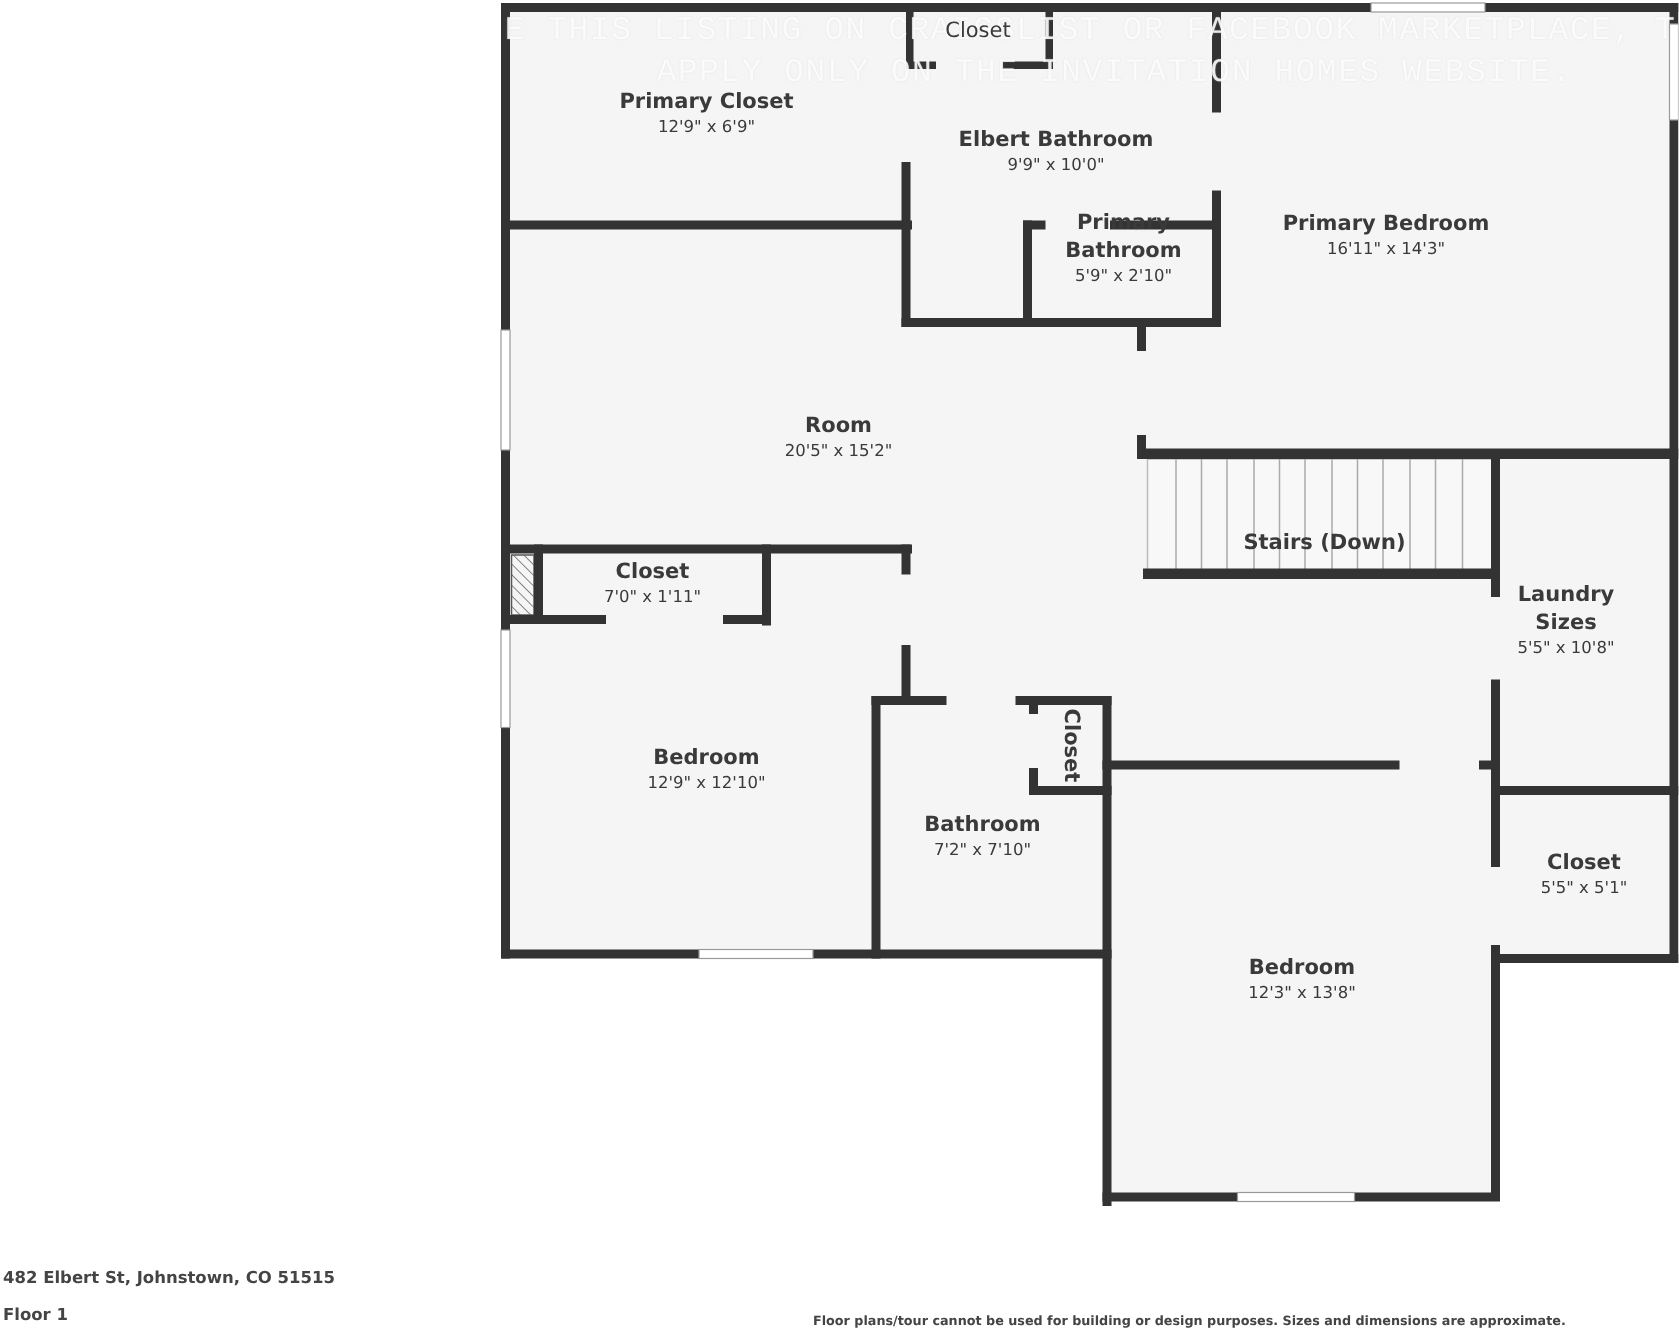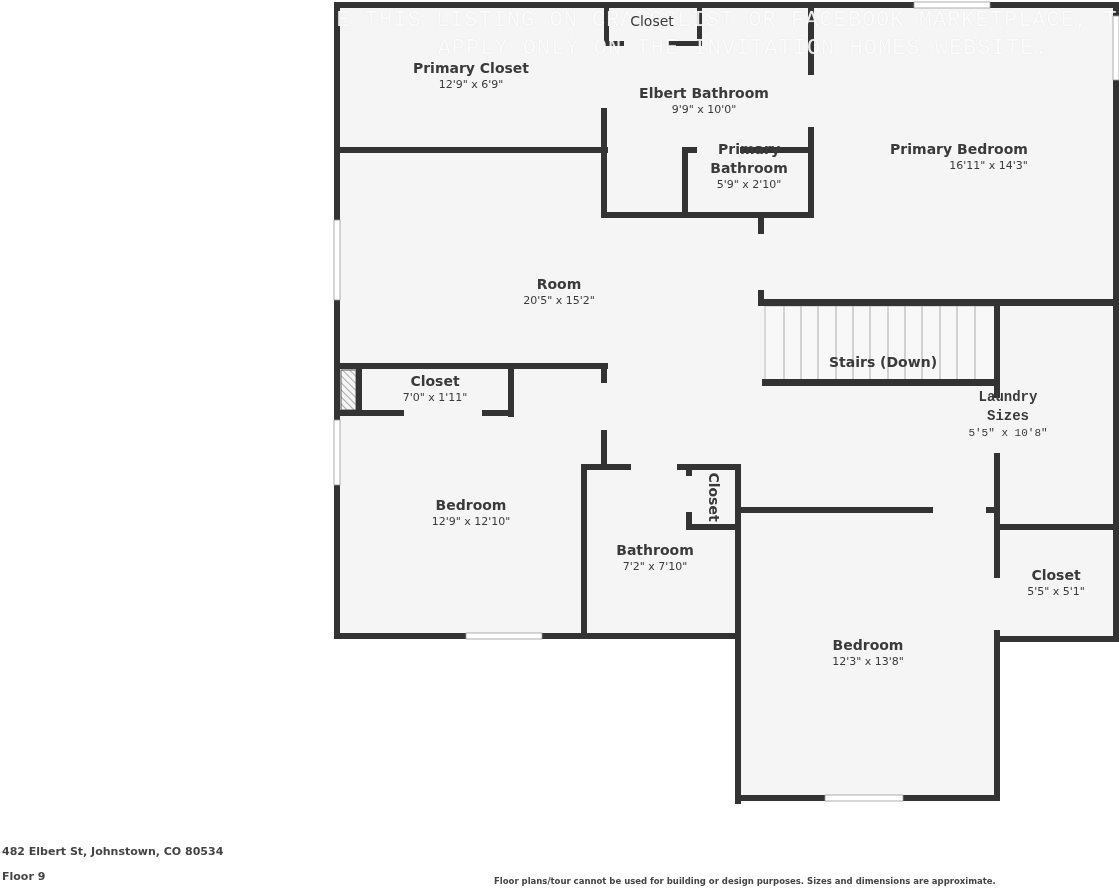--- a/index.html
+++ b/index.html
@@ -18,21 +18,21 @@
   .room-dim { font-size: 11px; color: #3a3a3a; display: block; margin-top: 3px; }
   .vertical { transform: translate(-50%, -50%) rotate(90deg); }
   .watermark {
     position: absolute; left: 335px; width: 784px; text-align: center;
     font-size: 22px; color: rgba(255,255,255,0.85); letter-spacing: 1px;
     white-space: nowrap; overflow: hidden; font-weight: normal;
     text-shadow: 0 0 1px rgba(200,200,200,0.5);
     font-family: Liberation Mono, monospace;
   }
   .footer-text { position: absolute; font-size: 11px; font-weight: bold; color: #444; }
-  .disclaimer { position: absolute; font-size: 8.5px; font-weight: bold; color: #444; }
+  .disclaimer { position: absolute; font-size: 8.5px; font-weight: bold; color: #444; margin-left: 48px; }
 </style>
 </head>
 <body>
 
 <svg id="plan-svg" viewBox="0 0 1119 889" xmlns="http://www.w3.org/2000/svg">
 
   <g fill="#f5f5f5">
     <rect x="338" y="4" width="778" height="300"></rect>
     <rect x="338" y="150" width="660" height="486"></rect>
     <rect x="998" y="304" width="116" height="336"></rect>
@@ -153,41 +153,41 @@
   <span class="room-name" style="font-weight:normal;">Closet</span>
 </div>
 <div class="room-label" style="left:471px; top:76px;">
   <span class="room-name">Primary Closet</span>
   <span class="room-dim">12'9" x 6'9"</span>
 </div>
 <div class="room-label" style="left:704px; top:101px;">
   <span class="room-name">Elbert Bathroom</span>
   <span class="room-dim">9'9" x 10'0"</span>
 </div>
-<div class="room-label" style="left:959px; top:157px;text-align:right;">
+<div class="room-label" style="left:924px; top:157px;">
   <span class="room-name">Primary Bedroom</span>
   <span class="room-dim">16'11" x 14'3"</span>
 </div>
 <div class="room-label" style="left:749px; top:166px;">
   <span class="room-name">Primary</span>
   <span class="room-name" style="margin-top:3px;">Bathroom</span>
   <span class="room-dim">5'9" x 2'10"</span>
 </div>
 <div class="room-label" style="left:559px; top:292px;">
   <span class="room-name">Room</span>
   <span class="room-dim">20'5" x 15'2"</span>
 </div>
 <div class="room-label" style="left:883px; top:340px;margin-top:22px;">
   <span class="room-name">Stairs (Down)</span>
 </div>
 <div class="room-label" style="left:435px; top:389px;">
   <span class="room-name">Closet</span>
   <span class="room-dim">7'0" x 1'11"</span>
 </div>
-<div class="room-label" style="left:1008px; top:414px;font-family:Liberation Mono, monospace;">
+<div class="room-label" style="left:1044px; top:414px;">
   <span class="room-name">Laundry</span>
   <span class="room-name" style="margin-top:3px;">Sizes</span>
   <span class="room-dim">5'5" x 10'8"</span>
 </div>
 <div class="room-label vertical" style="left:714px; top:497px;">
   <span class="room-name">Closet</span>
 </div>
 <div class="room-label" style="left:471px; top:513px;">
   <span class="room-name">Bedroom</span>
   <span class="room-dim">12'9" x 12'10"</span>
@@ -198,15 +198,15 @@
 </div>
 <div class="room-label" style="left:1056px; top:583px;">
   <span class="room-name">Closet</span>
   <span class="room-dim">5'5" x 5'1"</span>
 </div>
 <div class="room-label" style="left:868px; top:653px;">
   <span class="room-name">Bedroom</span>
   <span class="room-dim">12'3" x 13'8"</span>
 </div>
 
-<div class="footer-text" style="left:2px; top:845px;">482 Elbert St, Johnstown, CO 80534</div>
-<div class="footer-text" style="left:2px; top:870px;">Floor 9</div>
+<div class="footer-text" style="left:2px; top:845px;">482 Elbert St, Johnstown, CO 51515</div>
+<div class="footer-text" style="left:2px; top:870px;">Floor 1</div>
 <div class="disclaimer" style="left:494px; top:876px;">Floor plans/tour cannot be used for building or design purposes. Sizes and dimensions are approximate.</div>
 
 </body></html>

